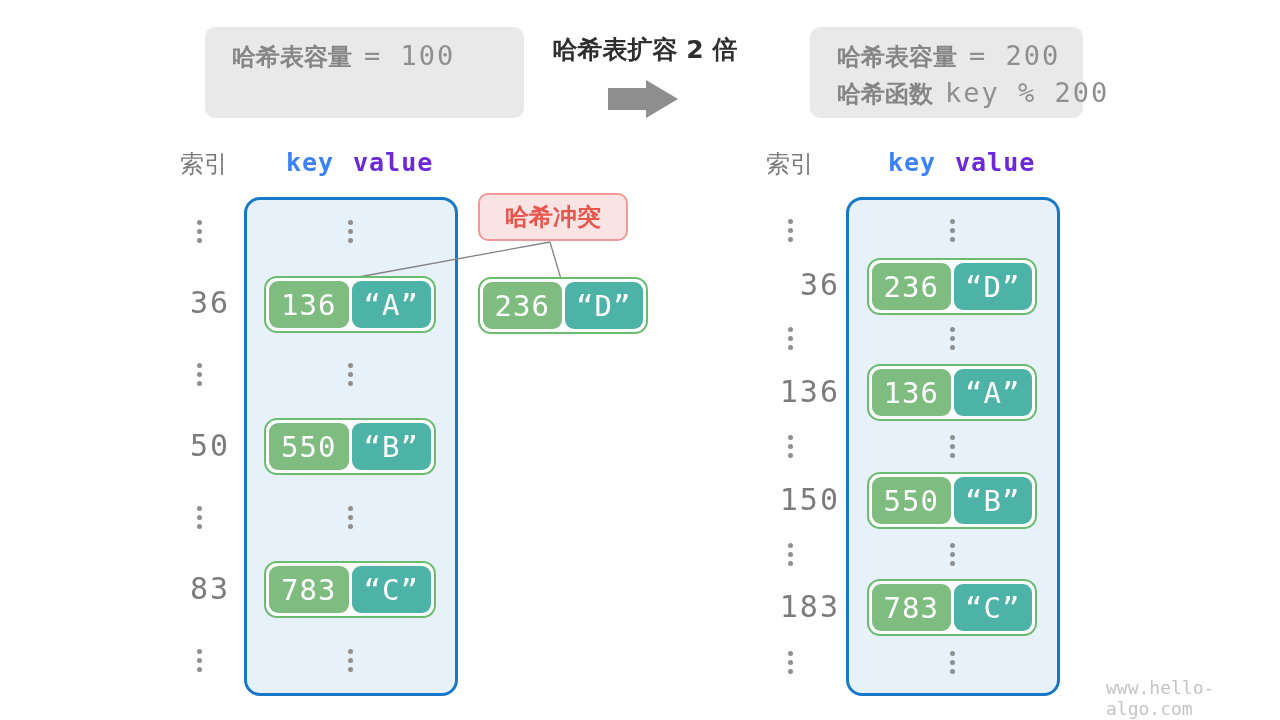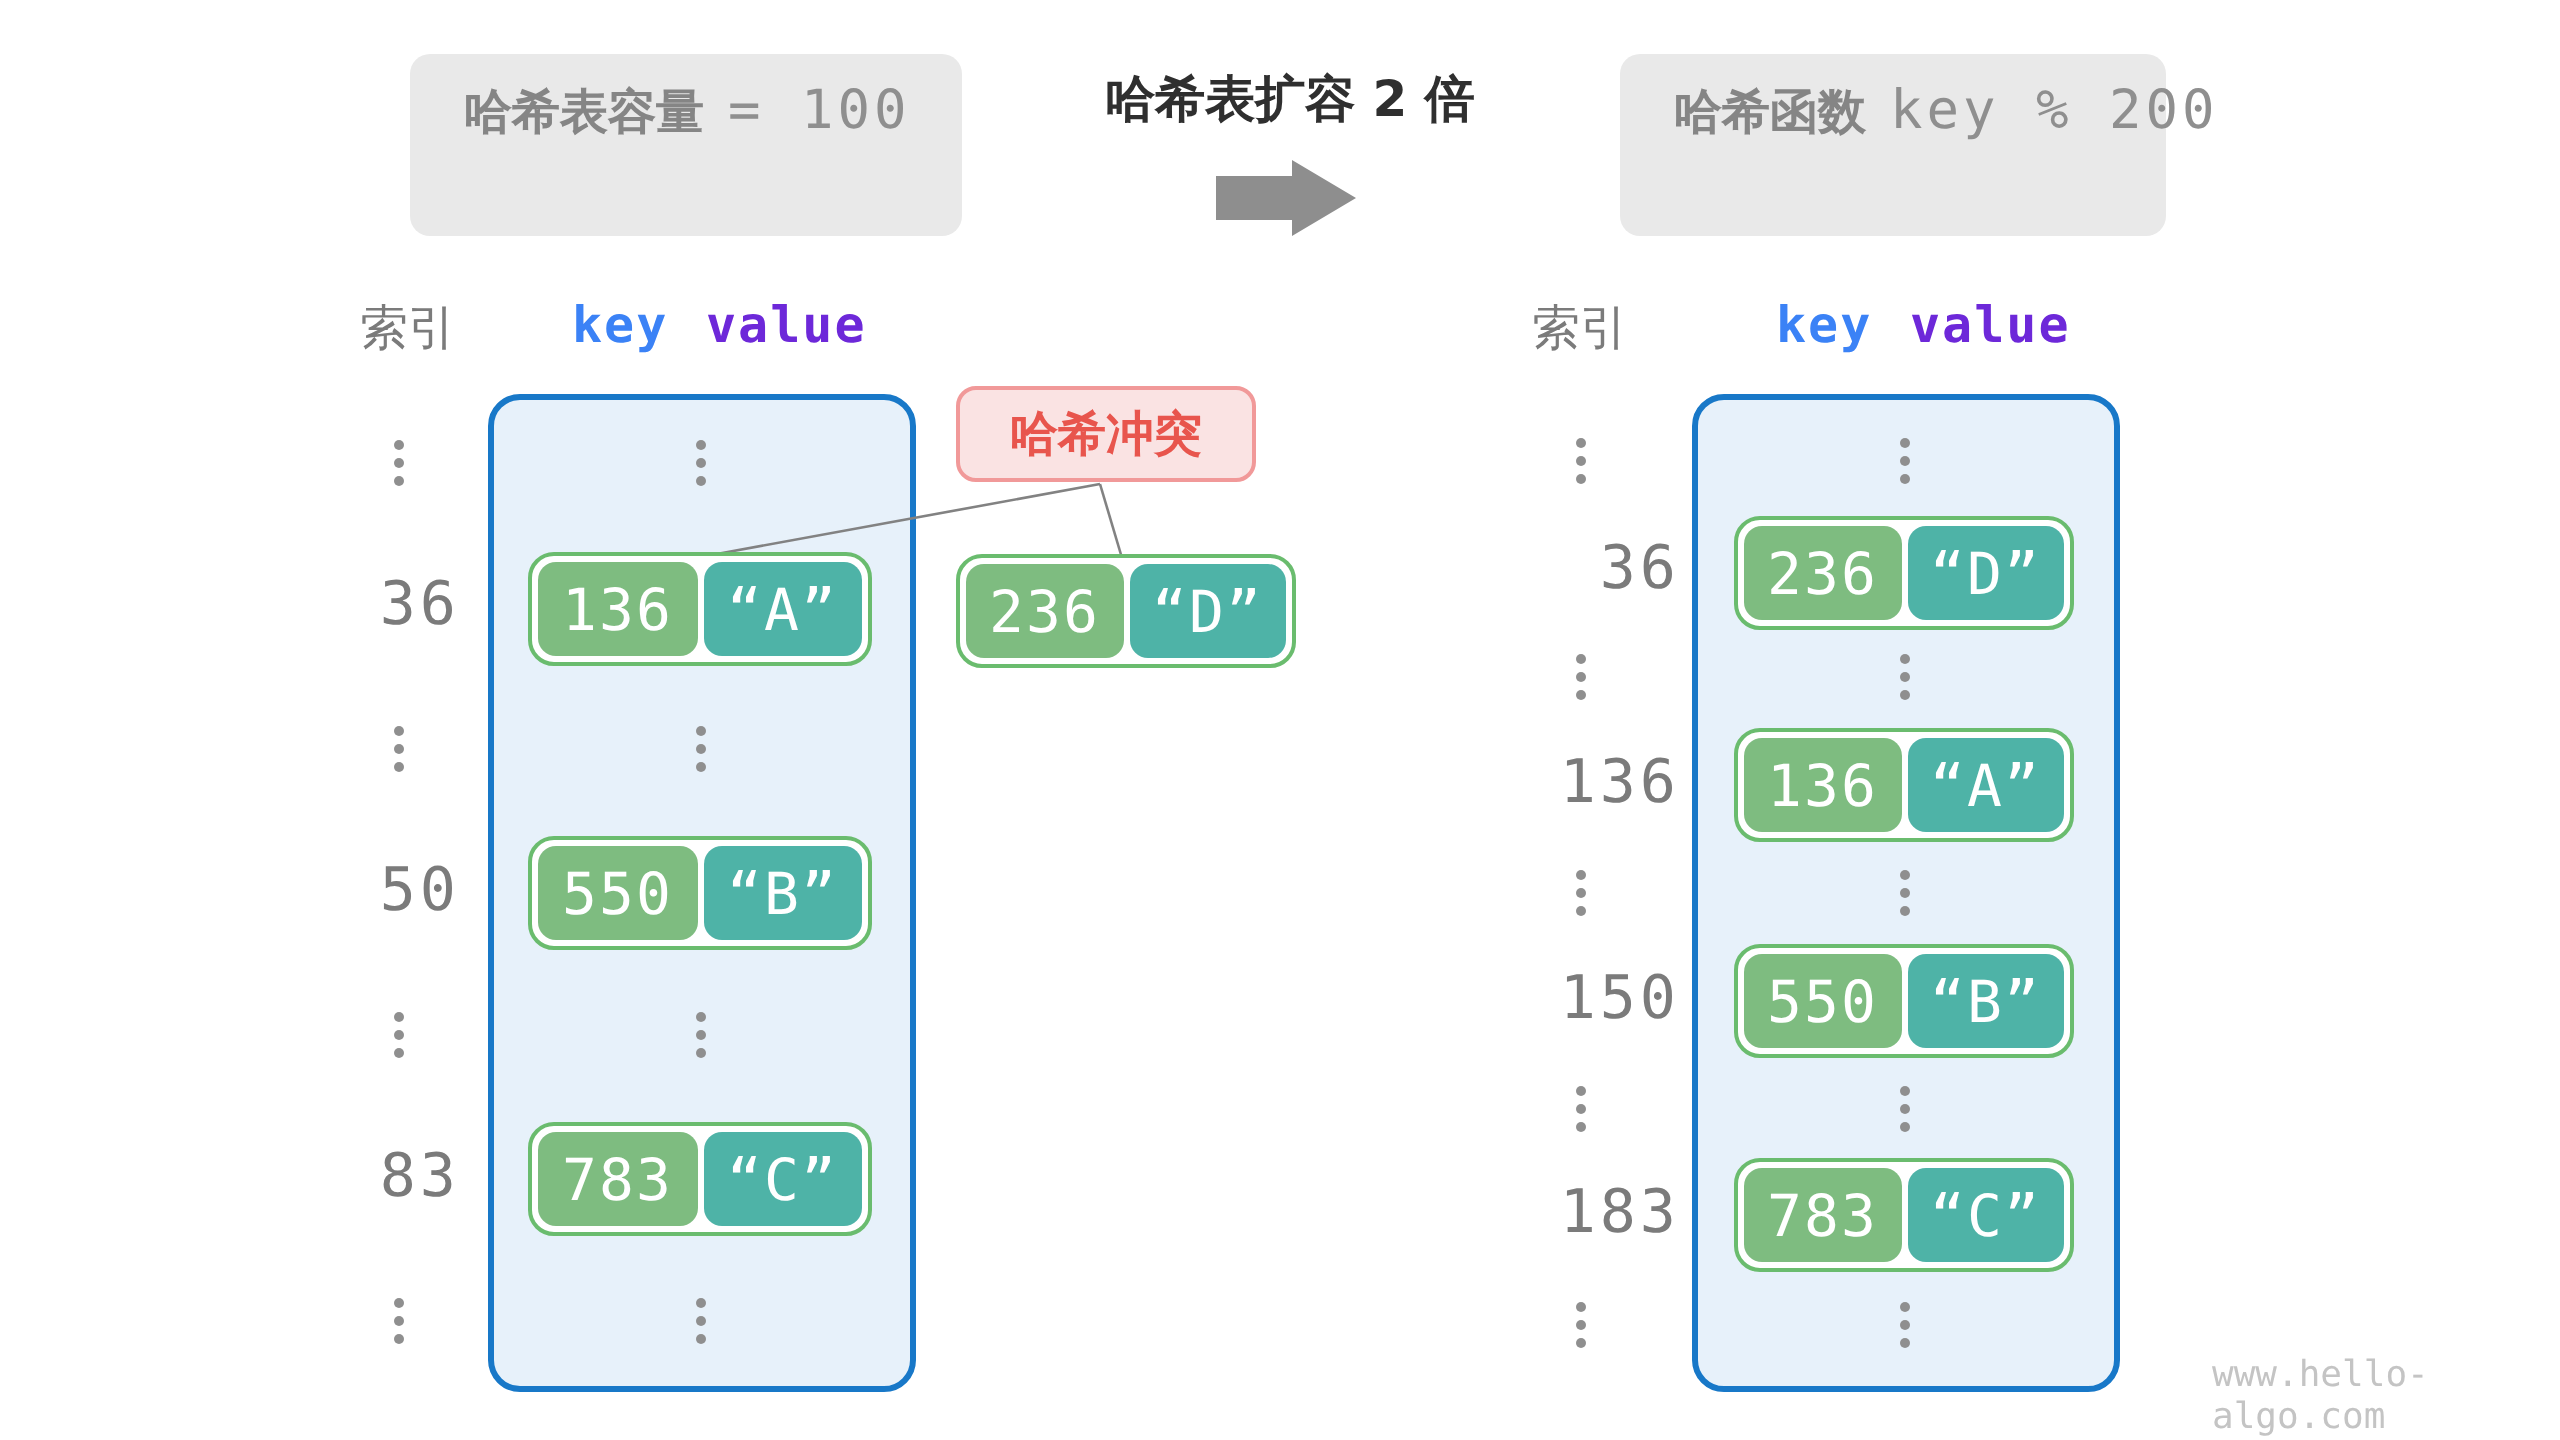--- a/index.html
+++ b/index.html
@@ -53,32 +53,35 @@
   .watermark{position:absolute;left:1074px;top:677px;
              font-family:"DejaVu Sans Mono","Liberation Mono",monospace;
              font-size:18px;color:#C4C4C4;margin-left:32px;}
   svg{display:block;}
 </style>
 </head>
 <body>
 
 <div class="stage">
 
-  <div class="capbox" style="left:205px;top:27px;width:276px;height:91px;">
+  <div class="capbox" style="left:205px;top:27px;width:319px;height:91px;">
     <div class="capline">
       <span class="cap-lbl">哈希表容量</span><span class="cap-expr">= 100</span>
     </div>
   </div>
 
   <div class="title">哈希表扩容 2 倍</div>
   <svg class="abs" style="left:608px;top:80px;" width="72" height="40" viewBox="0 0 72 40">
     <polygon points="0,8 38,8 38,0 70,19 38,38 38,30 0,30" fill="#8E8E8E"></polygon>
   </svg>
 
   <div class="capbox" style="left:810px;top:27px;width:273px;height:91px;">
+    <div class="capline">
+      <span class="cap-lbl">哈希表容量</span><span class="cap-expr">= 200</span>
+    </div>
     <div class="capline">
       <span class="cap-lbl">哈希函数</span><span class="cap-expr">key % 200</span>
     </div>
   </div>
 
   <div class="hdr-cjk" style="left:180px;top:148px;">索引</div>
   <div class="hdr-mono hdr-key" style="left:286px;top:148px;">key</div>
   <div class="hdr-mono hdr-val" style="left:353px;top:148px;">value</div>
 
   <div class="hdr-cjk" style="left:766px;top:148px;">索引</div>

